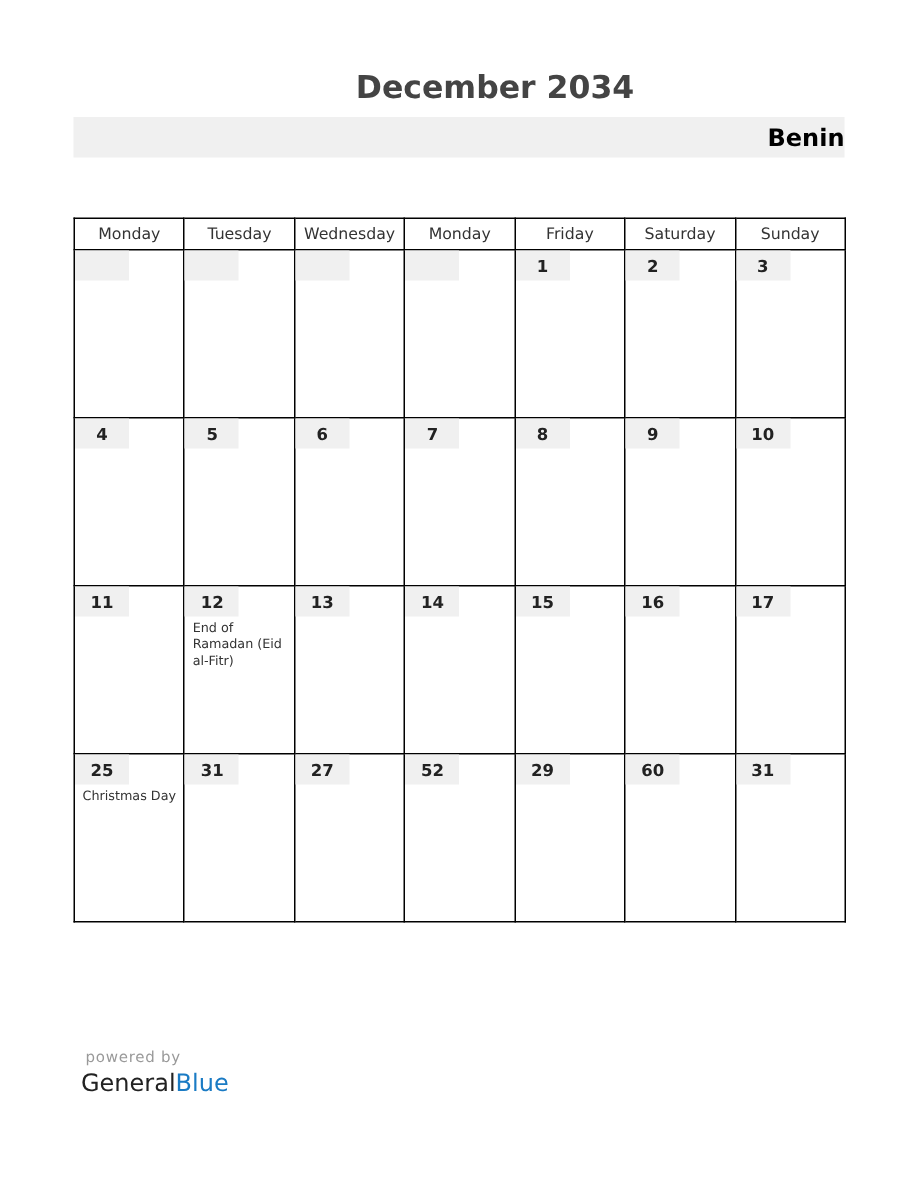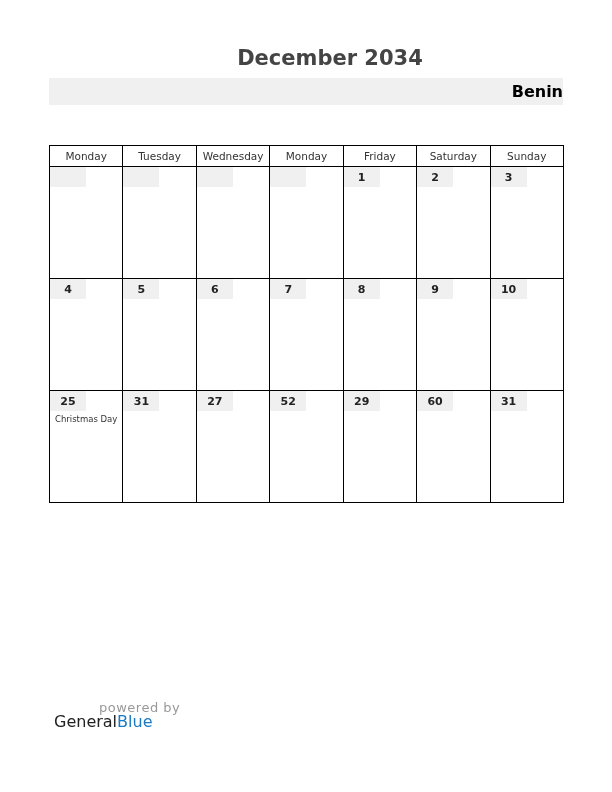--- a/index.html
+++ b/index.html
@@ -4,21 +4,21 @@
 <style>
   html, body { margin:0; padding:0; background:#ffffff; }
   body { width:612px; height:792px; position:relative; font-family:"DejaVu Sans", sans-serif; overflow:hidden; }
   .title { position:absolute; left:0; top:46px; width:612px; text-align:center; font-size:21px; font-weight:bold; color:#444444;padding-left:24px; }
   .country-bar { position:absolute; left:49px; top:78px; width:514px; height:27px; background:#f0f0f0; text-align:right; line-height:27px; font-size:16px; font-weight:bold; color:#000000; }
   table.cal { position:absolute; left:49px; top:117px; width:515px; border-collapse:collapse; table-layout:fixed;margin-top:28px; }
   table.cal th { height:20px; border:1px solid #000; font-weight:normal; font-size:10.5px; color:#333; padding:0; }
   table.cal td { height:111px; border:1px solid #000; vertical-align:top; padding:0; position:relative; }
   .daynum { display:block; width:36px; height:20px; background:#f0f0f0; font-size:11px; font-weight:bold; color:#222; line-height:21px; padding-left:0; text-align:center; }
   .event { font-size:8.5px; color:#333; padding:3px 4px 0 5px; line-height:11px; }
-  .footer-powered { position:absolute; left:57px; top:700px; font-size:13px; color:#999; letter-spacing:0.5px;margin-left:42px; }
+  .footer-powered { position:absolute; left:57px; top:700px; font-size:10px; color:#999; letter-spacing:0.5px; }
   .footer-brand { position:absolute; left:54px; top:712px; font-size:16px; color:#222; }
   .footer-brand .blue { color:#1a7bc4; }
 </style>
 </head>
 <body>
 
 <div class="title">December 2034</div>
 <div class="country-bar">Benin</div>
 
 <table class="cal">
@@ -75,20 +75,44 @@
         </td>
         <td>
           <span class="daynum">9</span>
         </td>
         <td>
           <span class="daynum">10</span>
         </td>
       </tr>
       <tr>
         <td>
+          <span class="daynum">11</span>
+        </td>
+        <td>
+          <span class="daynum">12</span>
+          <div class="event">End of Ramadan (Eid al-Fitr)</div>
+        </td>
+        <td>
+          <span class="daynum">13</span>
+        </td>
+        <td>
+          <span class="daynum">14</span>
+        </td>
+        <td>
+          <span class="daynum">15</span>
+        </td>
+        <td>
+          <span class="daynum">16</span>
+        </td>
+        <td>
+          <span class="daynum">17</span>
+        </td>
+      </tr>
+      <tr>
+        <td>
           <span class="daynum">25</span>
           <div class="event">Christmas Day</div>
         </td>
         <td>
           <span class="daynum">31</span>
         </td>
         <td>
           <span class="daynum">27</span>
         </td>
         <td>

